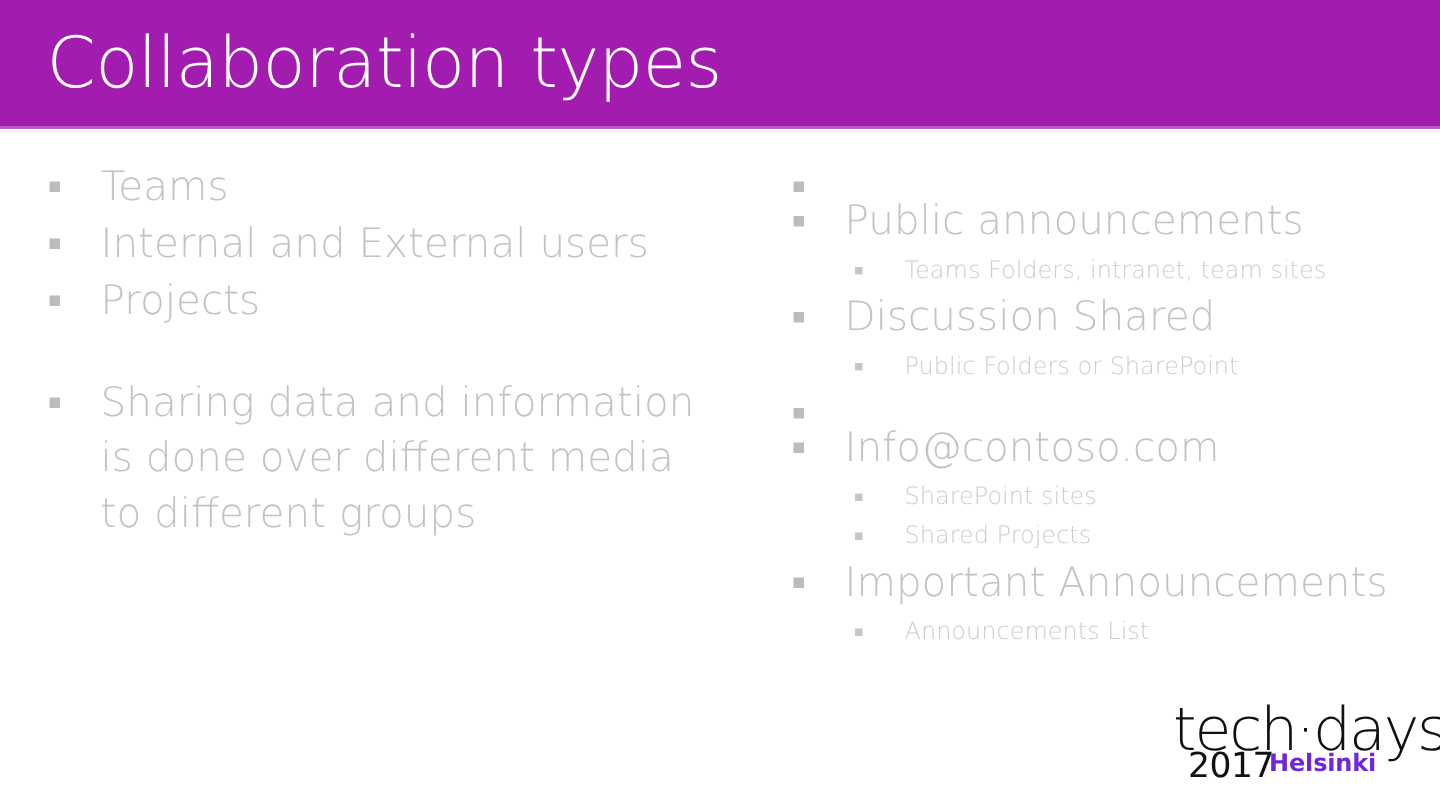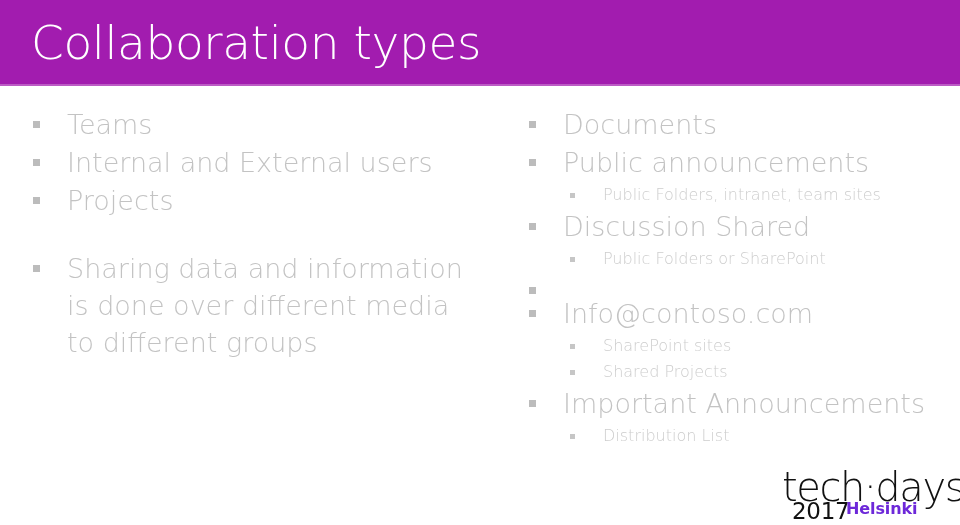--- a/index.html
+++ b/index.html
@@ -209,31 +209,30 @@
       <span class="bullet-marker"></span>
       <span class="bullet-text">Sharing data and information is done over different media to different groups</span>
     </div>
 
   </div>
 
   <div id="right-column">
 
     <div class="bullet-row level-1">
       <span class="bullet-marker"></span>
-      <span class="bullet-text">Documents</span>
     </div>
 
     <div class="bullet-row level-1">
       <span class="bullet-marker"></span>
       <span class="bullet-text">Public announcements</span>
     </div>
 
     <div class="bullet-row level-2">
       <span class="bullet-marker"></span>
-      <span class="bullet-text">Public Folders, intranet, team sites</span>
+      <span class="bullet-text">Teams Folders, intranet, team sites</span>
     </div>
 
     <div class="bullet-row level-1">
       <span class="bullet-marker"></span>
       <span class="bullet-text">Discussion Shared</span>
     </div>
 
     <div class="bullet-row level-2">
       <span class="bullet-marker"></span>
       <span class="bullet-text">Public Folders or SharePoint</span>
@@ -258,21 +257,21 @@
       <span class="bullet-text">Shared Projects</span>
     </div>
 
     <div class="bullet-row level-1">
       <span class="bullet-marker"></span>
       <span class="bullet-text">Important Announcements</span>
     </div>
 
     <div class="bullet-row level-2">
       <span class="bullet-marker"></span>
-      <span class="bullet-text">Distribution List</span>
+      <span class="bullet-text">Announcements List</span>
     </div>
 
   </div>
 
   <div id="techdays-logo">
     <div id="logo-wordmark">tech·days</div>
     <div id="logo-year">2017</div>
     <div id="logo-city">Helsinki</div>
   </div>
 

